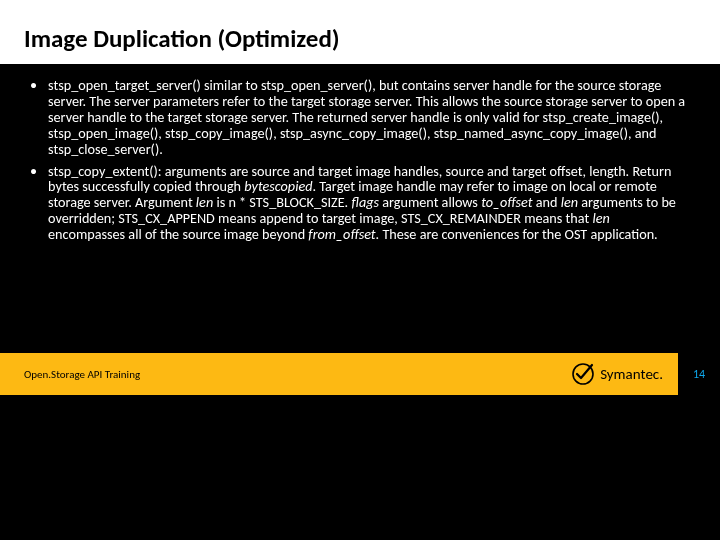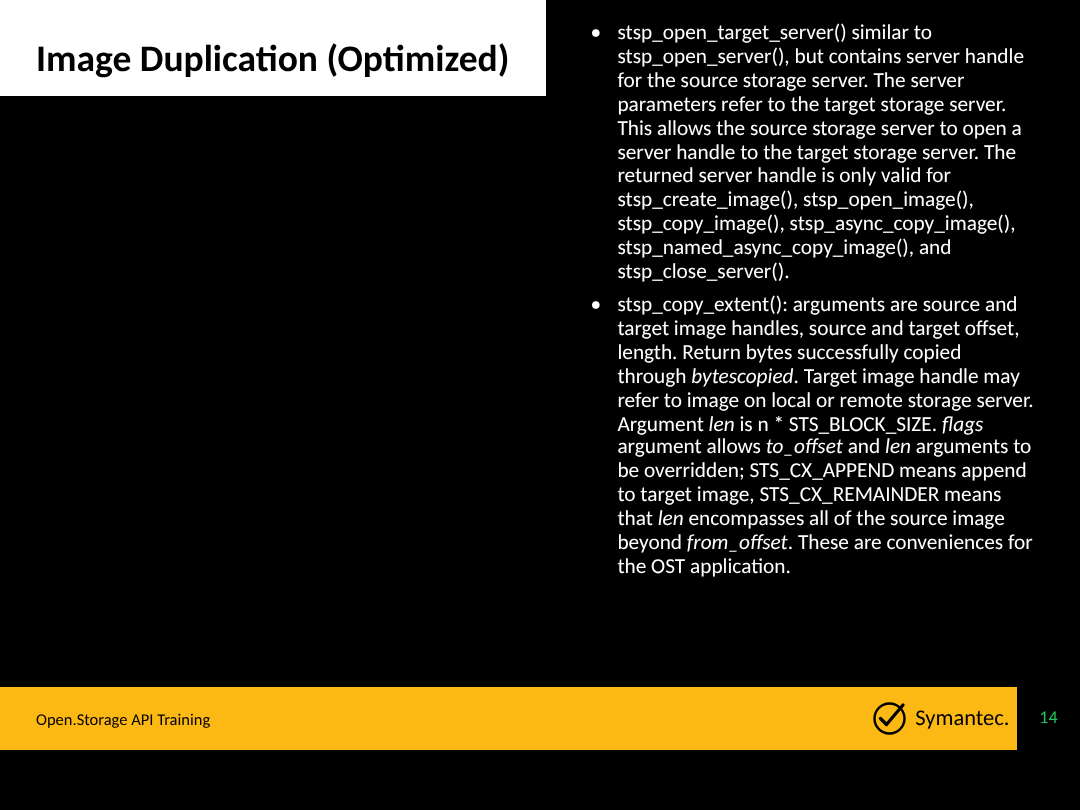--- a/index.html
+++ b/index.html
@@ -1,30 +1,30 @@
 <!DOCTYPE html>
 <html><head>
 <meta charset="utf-8">
 <style>
   * { margin: 0; padding: 0; box-sizing: border-box; }
   html, body { width: 720px; height: 540px; background: #000; color: #fff; font-family: Calibri, "Segoe UI", Arial, sans-serif; overflow: hidden; }
-  .slide { width: 720px; height: 500px; position: relative; display: flex; flex-direction: row; }
+  .slide { width: 720px; height: 395px; position: relative; display: flex; flex-direction: column; }
   .title-band { background: #fff; color: #000; padding: 0 24px; height: 64px; display: flex; align-items: flex-end; padding-bottom: 10px; }
   .title-band h1 { font-size: 25px; font-weight: 700; }
   .content { flex: 1; padding: 14px 30px 4px 30px; color: #fff; font-size: 14.2px; line-height: 1.12; }
   .content ul { list-style: none; }
   .content li { position: relative; padding-left: 18px; margin-bottom: 6px; }
   .content li::before { content: "•"; position: absolute; left: 0; top: 0; color: #fff; }
   .i { font-style: italic; }
-  .footer { position: absolute; bottom: 0; left: 0; right: 0; height: 42px; background: #fdb913; display: flex; align-items: center; }
+  .footer { position: absolute; bottom: 0; left: 0; right: 0; height: 42px; background: #fdb913; display: flex; align-items: center; gap: 10px; }
   .footer .label { color: #000; font-size: 11px; padding-left: 24px; flex: 1; }
   .footer .brand { display: flex; align-items: center; gap: 6px; padding-right: 5px; }
   .footer .brand svg { display: block; }
   .footer .brand-name { color: #000; font-size: 15px; font-weight: 400; }
-  .footer .pagebox { background: #000; color: #22c55e; width: 42px; height: 42px; display: flex; align-items: center; justify-content: center; font-size: 12px; }
+  .footer .pagebox { background: #000; color: #0ea5e9; width: 42px; height: 42px; display: flex; align-items: center; justify-content: center; font-size: 12px; }
 </style>
 </head>
 <body>
 
 <div class="slide">
 
   <div class="title-band">
     <h1>Image Duplication (Optimized)</h1>
   </div>
 

